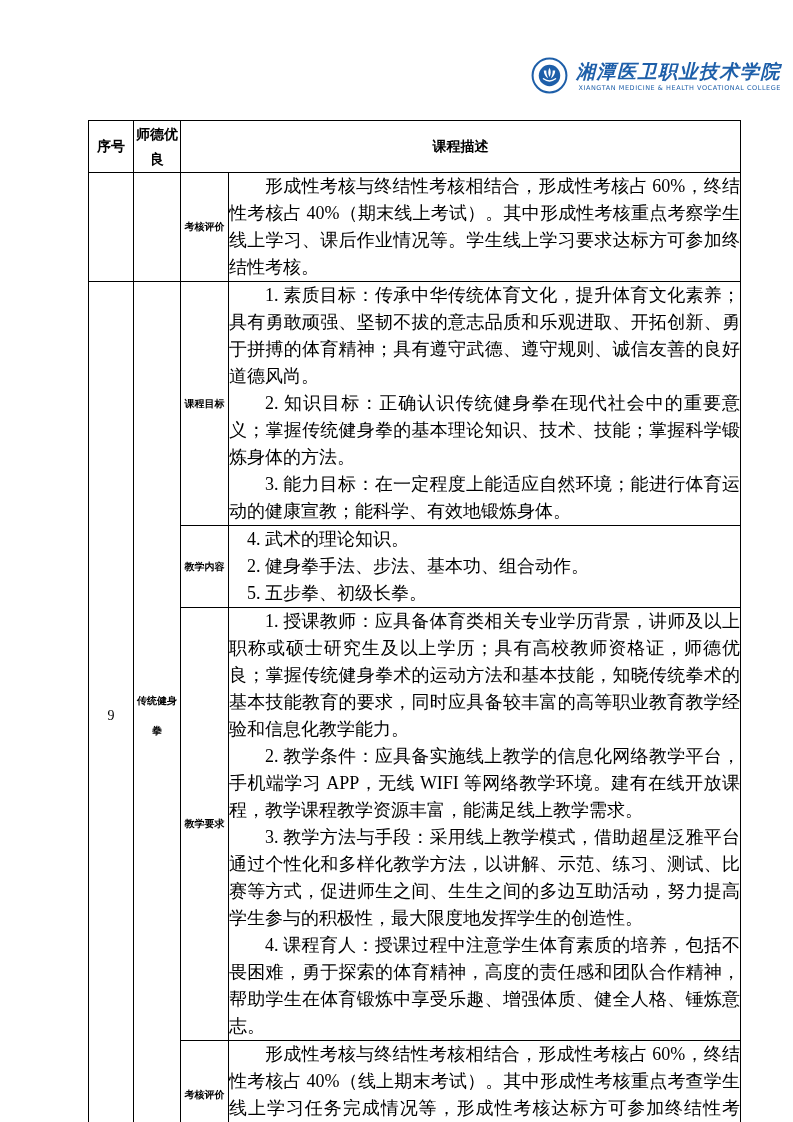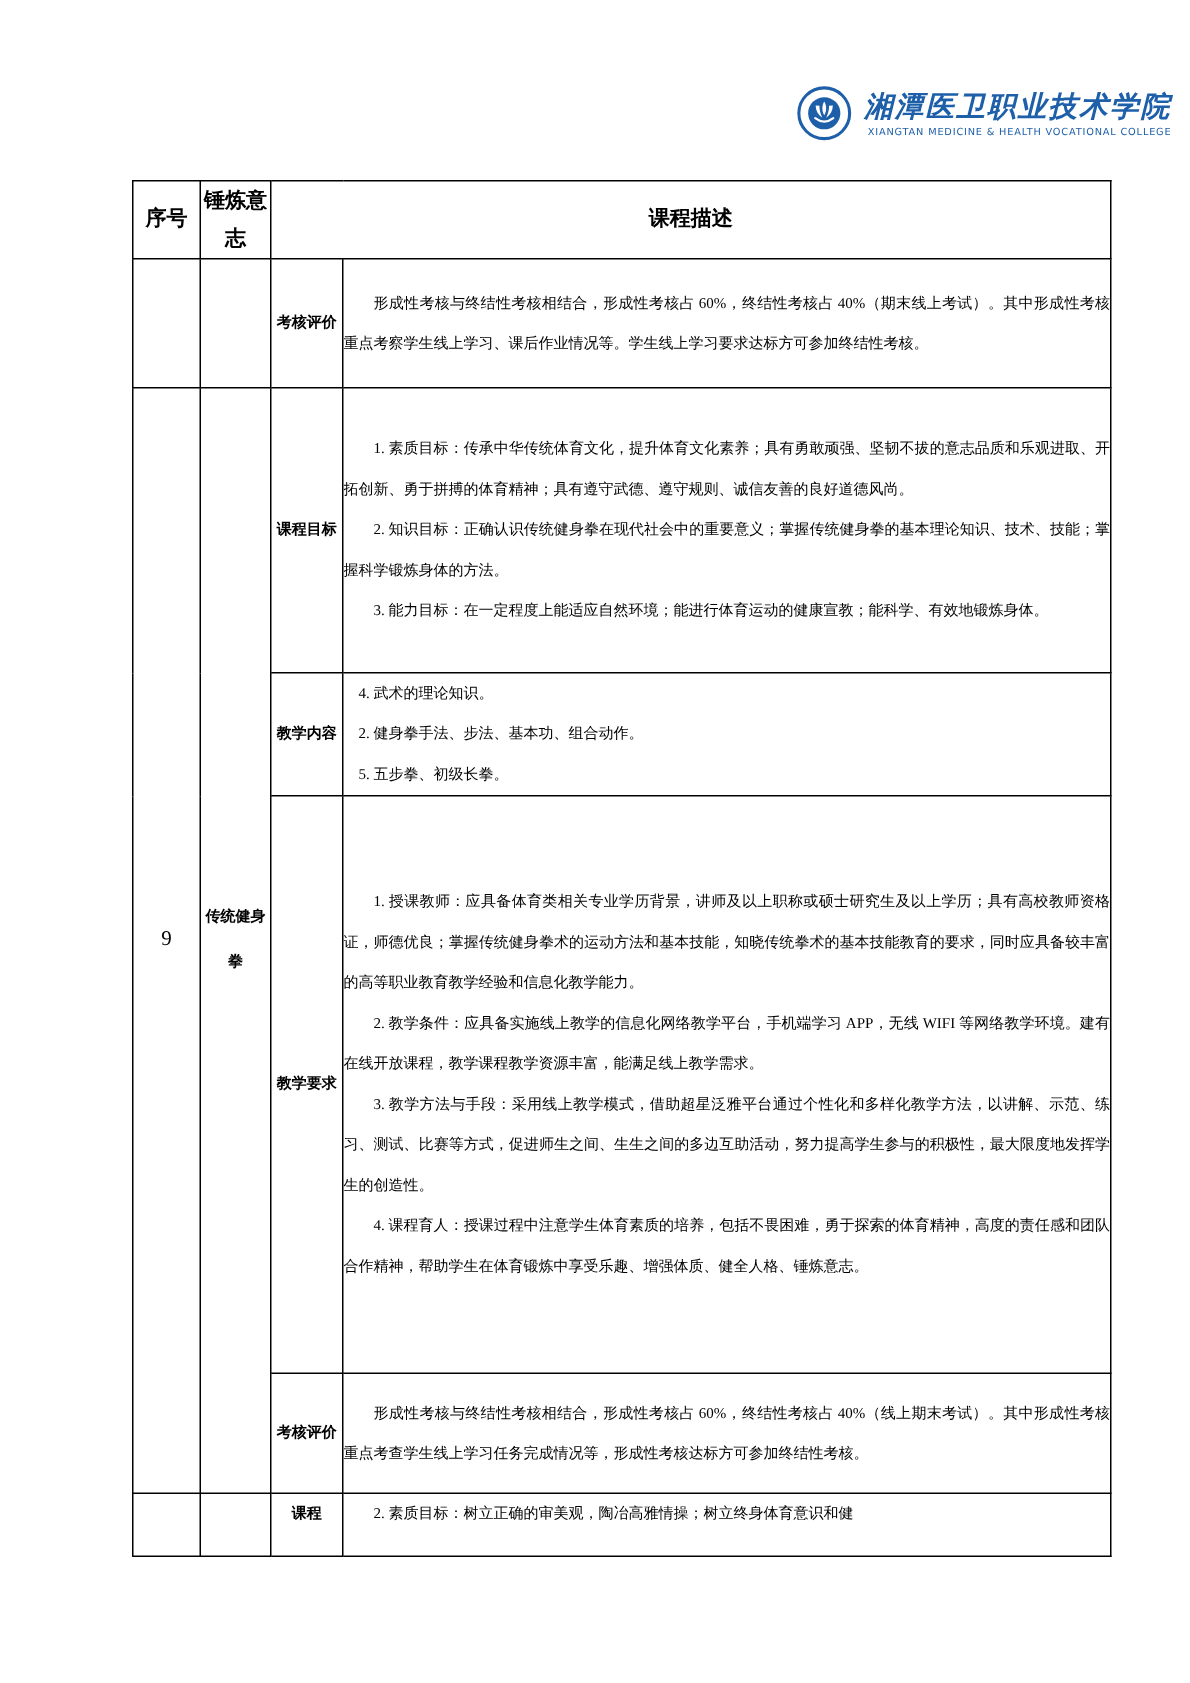--- a/index.html
+++ b/index.html
@@ -28,21 +28,21 @@
     position:absolute;left:88px;top:120px;width:652px;
     border-collapse:collapse;table-layout:fixed;
   }
   table.doc td{border:1px solid #000;padding:0;vertical-align:middle;overflow:hidden;}
   .hdr{font-weight:bold;font-size:14px;text-align:center;line-height:25px;}
   .hdr-name{padding:0 7px;}
   .lbl{font-weight:bold;font-size:10px;text-align:center;line-height:30px;padding:0 7px;}
   .num{font-size:14px;text-align:center;}
   .push{padding-top:300px;}
   .desc{
-    font-size:10px;line-height:27px;text-align:justify;
+    font-size:18px;line-height:27px;text-align:justify;
     padding:1px 18px 1px 8px;
   }
   .desc p{margin:0;text-indent:2em;}
   .desc p.item{text-indent:1em;text-align:left;}
   .vtop{vertical-align:top !important;}
   .lbl-top{line-height:27px;padding-top:5px;}
   .desc-top{padding-top:5px;}
 </style>
 </head>
 <body>
@@ -68,21 +68,21 @@
     <colgroup>
       <col style="width:45px">
         <col style="width:47px">
         <col style="width:48px">
         <col style="width:512px">
     </colgroup>
 
     <tbody>
         <tr style="height:52px">
       <td class="hdr">序号</td>
-      <td class="hdr hdr-name">锤炼意志</td>
+      <td class="hdr hdr-name">师德优良</td>
       <td class="hdr" colspan="2">课程描述</td>
     </tr>
 
     <tr style="height:86px">
       <td></td>
       <td></td>
       <td class="lbl">考核评价</td>
       <td class="desc">
         <p>形成性考核与终结性考核相结合，形成性考核占 60%，终结性考核占 40%（期末线上考试）。其中形成性考核重点考察学生线上学习、课后作业情况等。学生线上学习要求达标方可参加终结性考核。</p>
       </td>

